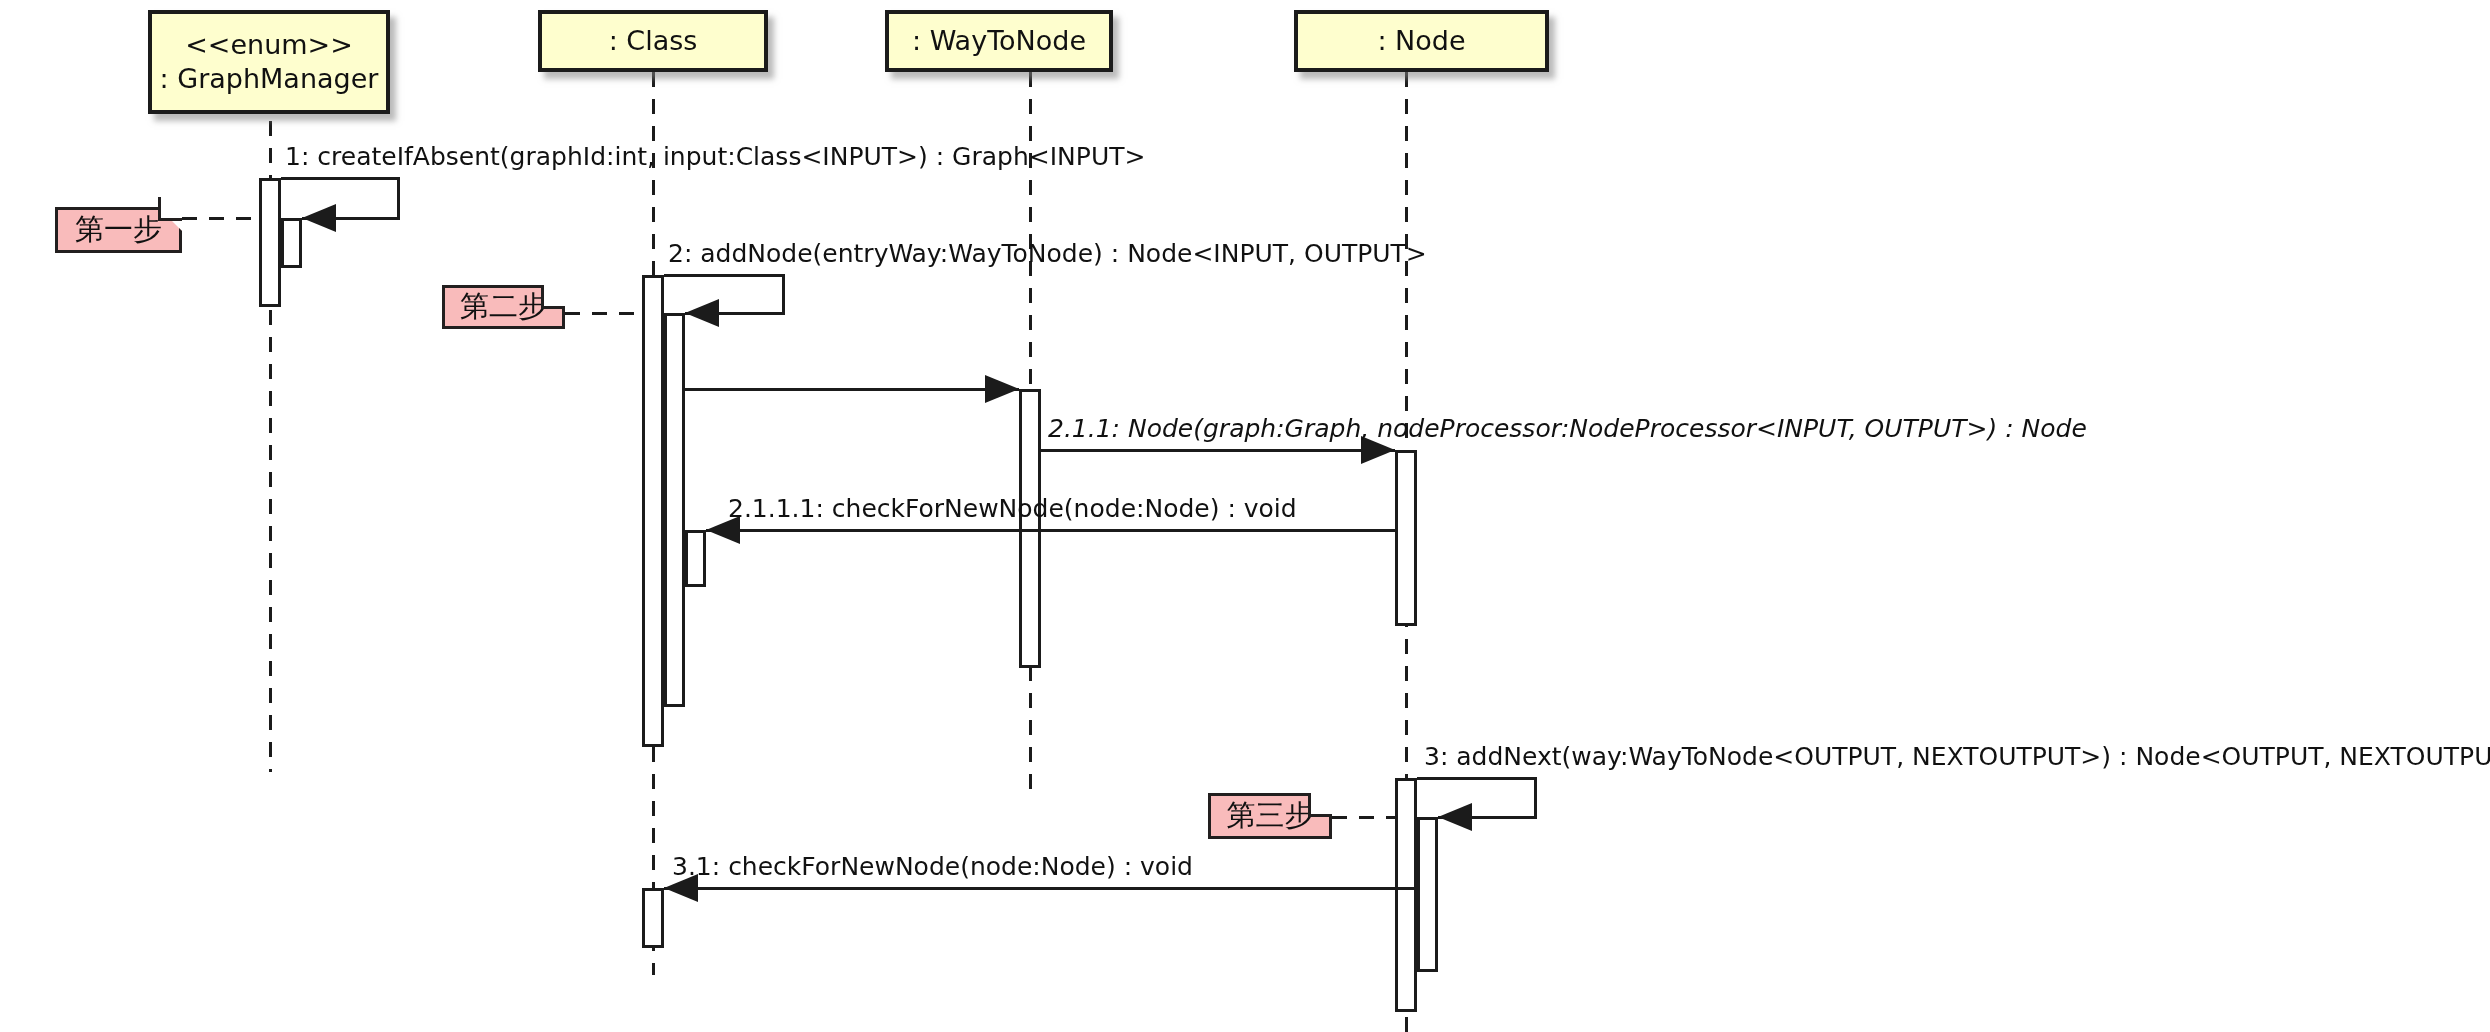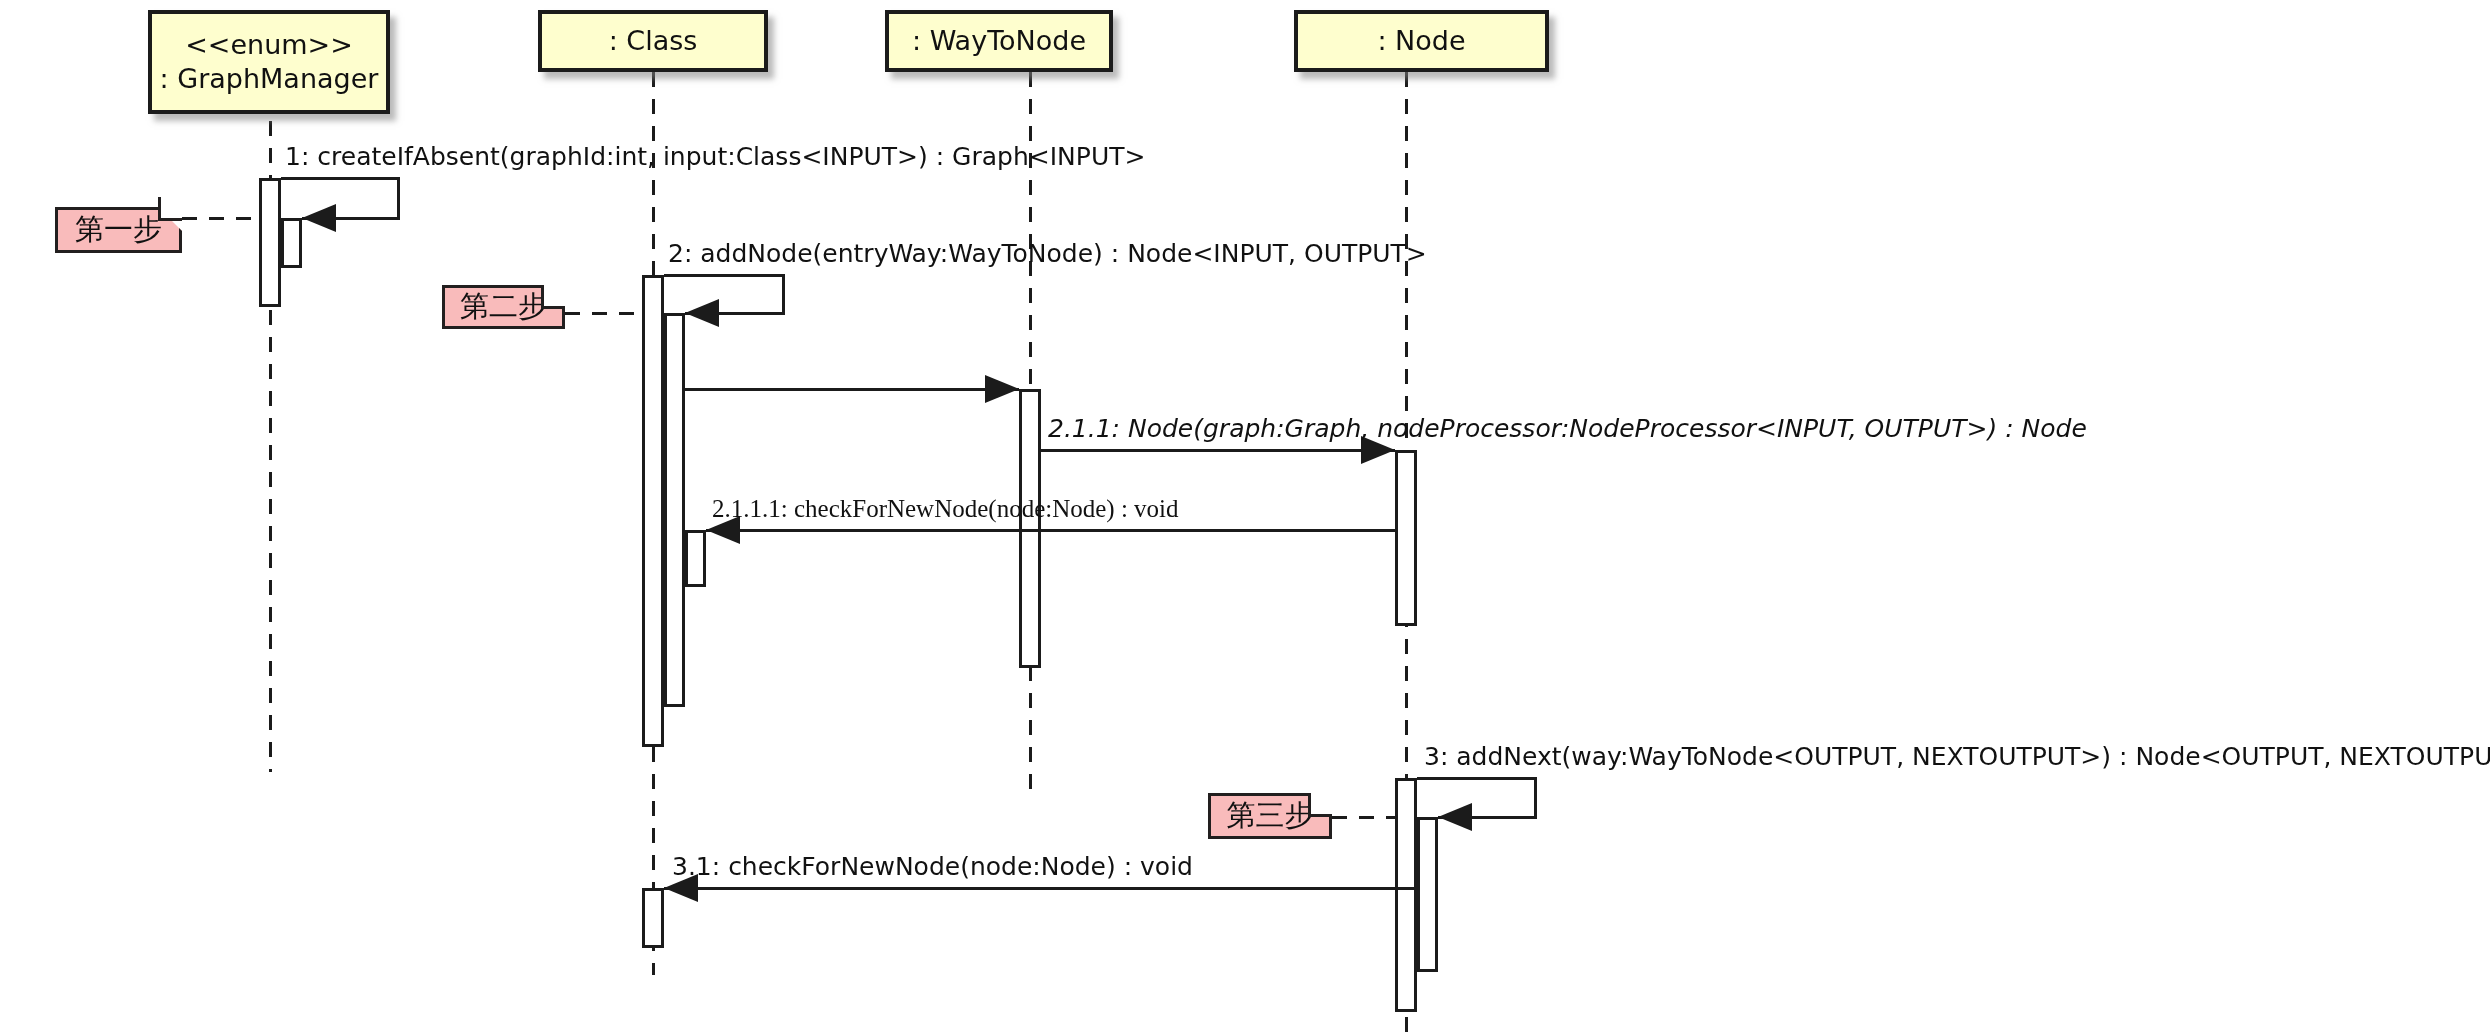--- a/index.html
+++ b/index.html
@@ -68,21 +68,21 @@
     <div class="msg-label" style="left: 668px; top: 237px;">2: addNode(entryWay:WayToNode) : Node&lt;INPUT, OUTPUT&gt;</div>
     <div class="msg-line" style="left: 664px; top: 274px; width: 121px;"></div>
     <div class="msg-vline" style="left: 782px; top: 275px; height: 38px;"></div>
     <div class="msg-line" style="left: 685px; top: 312px; width: 100px;"></div>
     <div class="arrow-left" style="left: 685px; top: 299px;"></div>
     <div class="msg-line" style="left: 685px; top: 388px; width: 334px;"></div>
     <div class="arrow-right" style="left: 985px; top: 375px;"></div>
     <div class="msg-label" style="left: 1048px; top: 412px; font-style: italic;">2.1.1: Node(graph:Graph, nodeProcessor:NodeProcessor&lt;INPUT, OUTPUT&gt;) : Node</div>
     <div class="msg-line" style="left: 1041px; top: 449px; width: 354px;"></div>
     <div class="arrow-right" style="left: 1361px; top: 436px;"></div>
-    <div class="msg-label" style="left: 712px; top: 492px; font-family: Liberation Serif, serif;">2.1.1.1: checkForNewNode(node:Node) : void</div>
+    <div class="msg-label" style="left: 728px; top: 492px;">2.1.1.1: checkForNewNode(node:Node) : void</div>
     <div class="msg-line" style="left: 706px; top: 529px; width: 689px;"></div>
     <div class="arrow-left" style="left: 706px; top: 516px;"></div>
     <div class="msg-label" style="left: 1424px; top: 740px;">3: addNext(way:WayToNode&lt;OUTPUT, NEXTOUTPUT&gt;) : Node&lt;OUTPUT, NEXTOUTPUT&gt;</div>
     <div class="msg-line" style="left: 1417px; top: 777px; width: 120px;"></div>
     <div class="msg-vline" style="left: 1534px; top: 778px; height: 39px;"></div>
     <div class="msg-line" style="left: 1438px; top: 816px; width: 99px;"></div>
     <div class="arrow-left" style="left: 1438px; top: 803px;"></div>
     <div class="msg-label" style="left: 672px; top: 850px; text-align: center;">3.1: checkForNewNode(node:Node) : void</div>
     <div class="msg-line" style="left: 664px; top: 887px; width: 753px;"></div>
     <div class="arrow-left" style="left: 664px; top: 874px;"></div>

